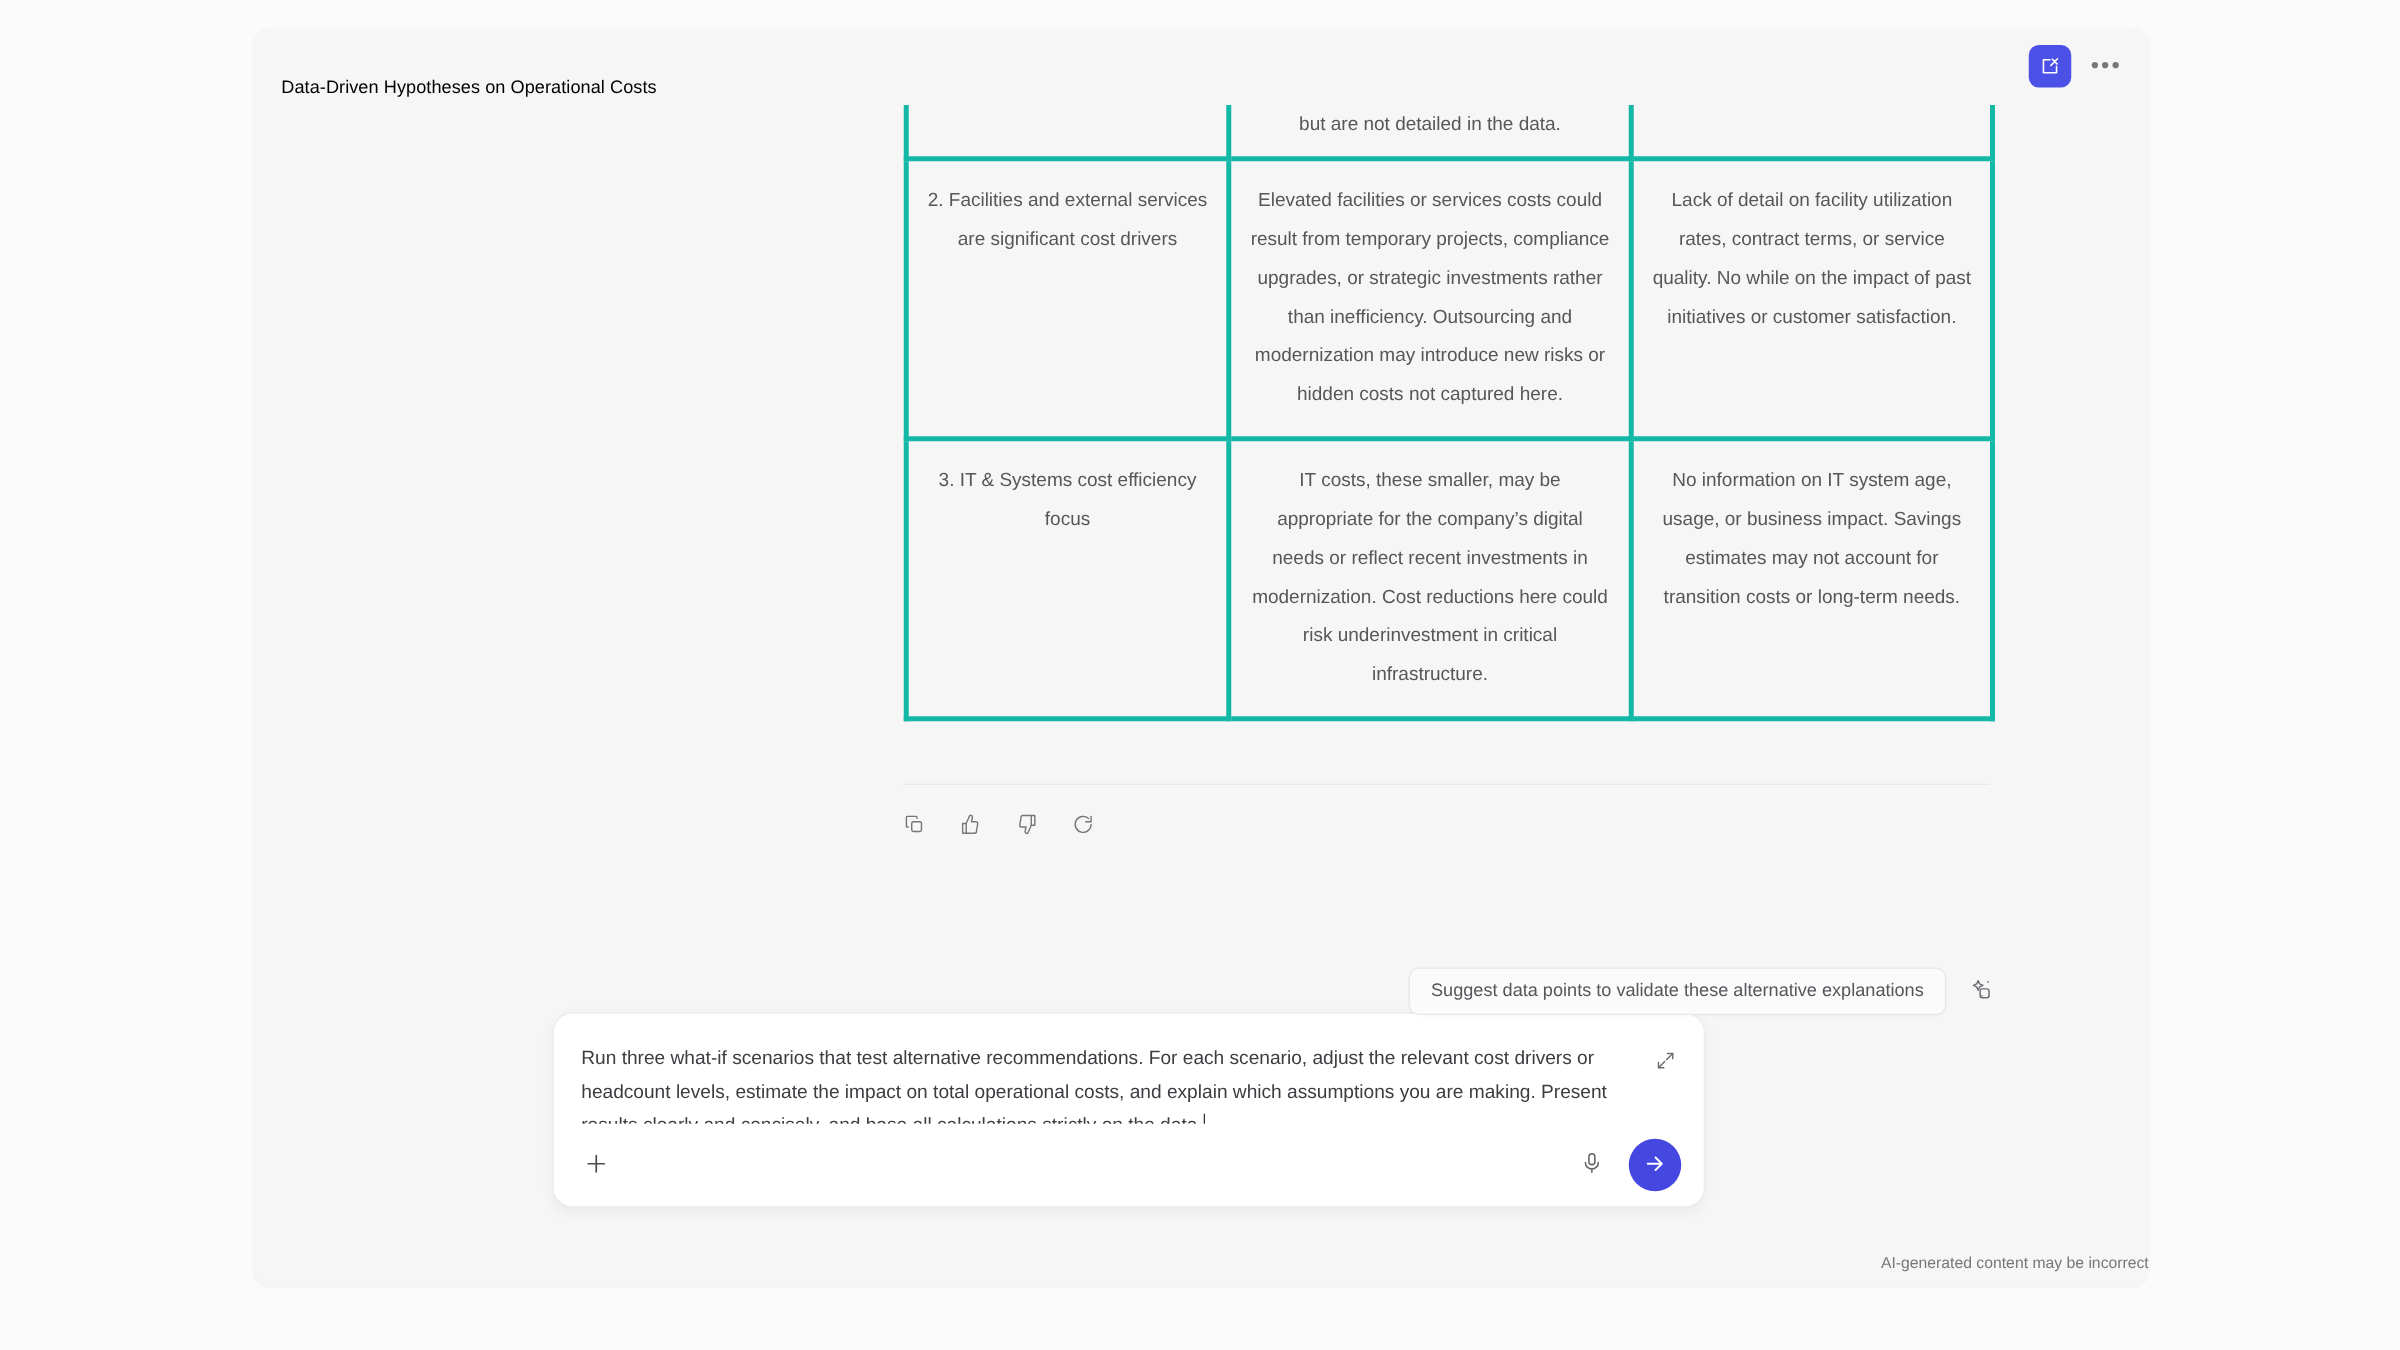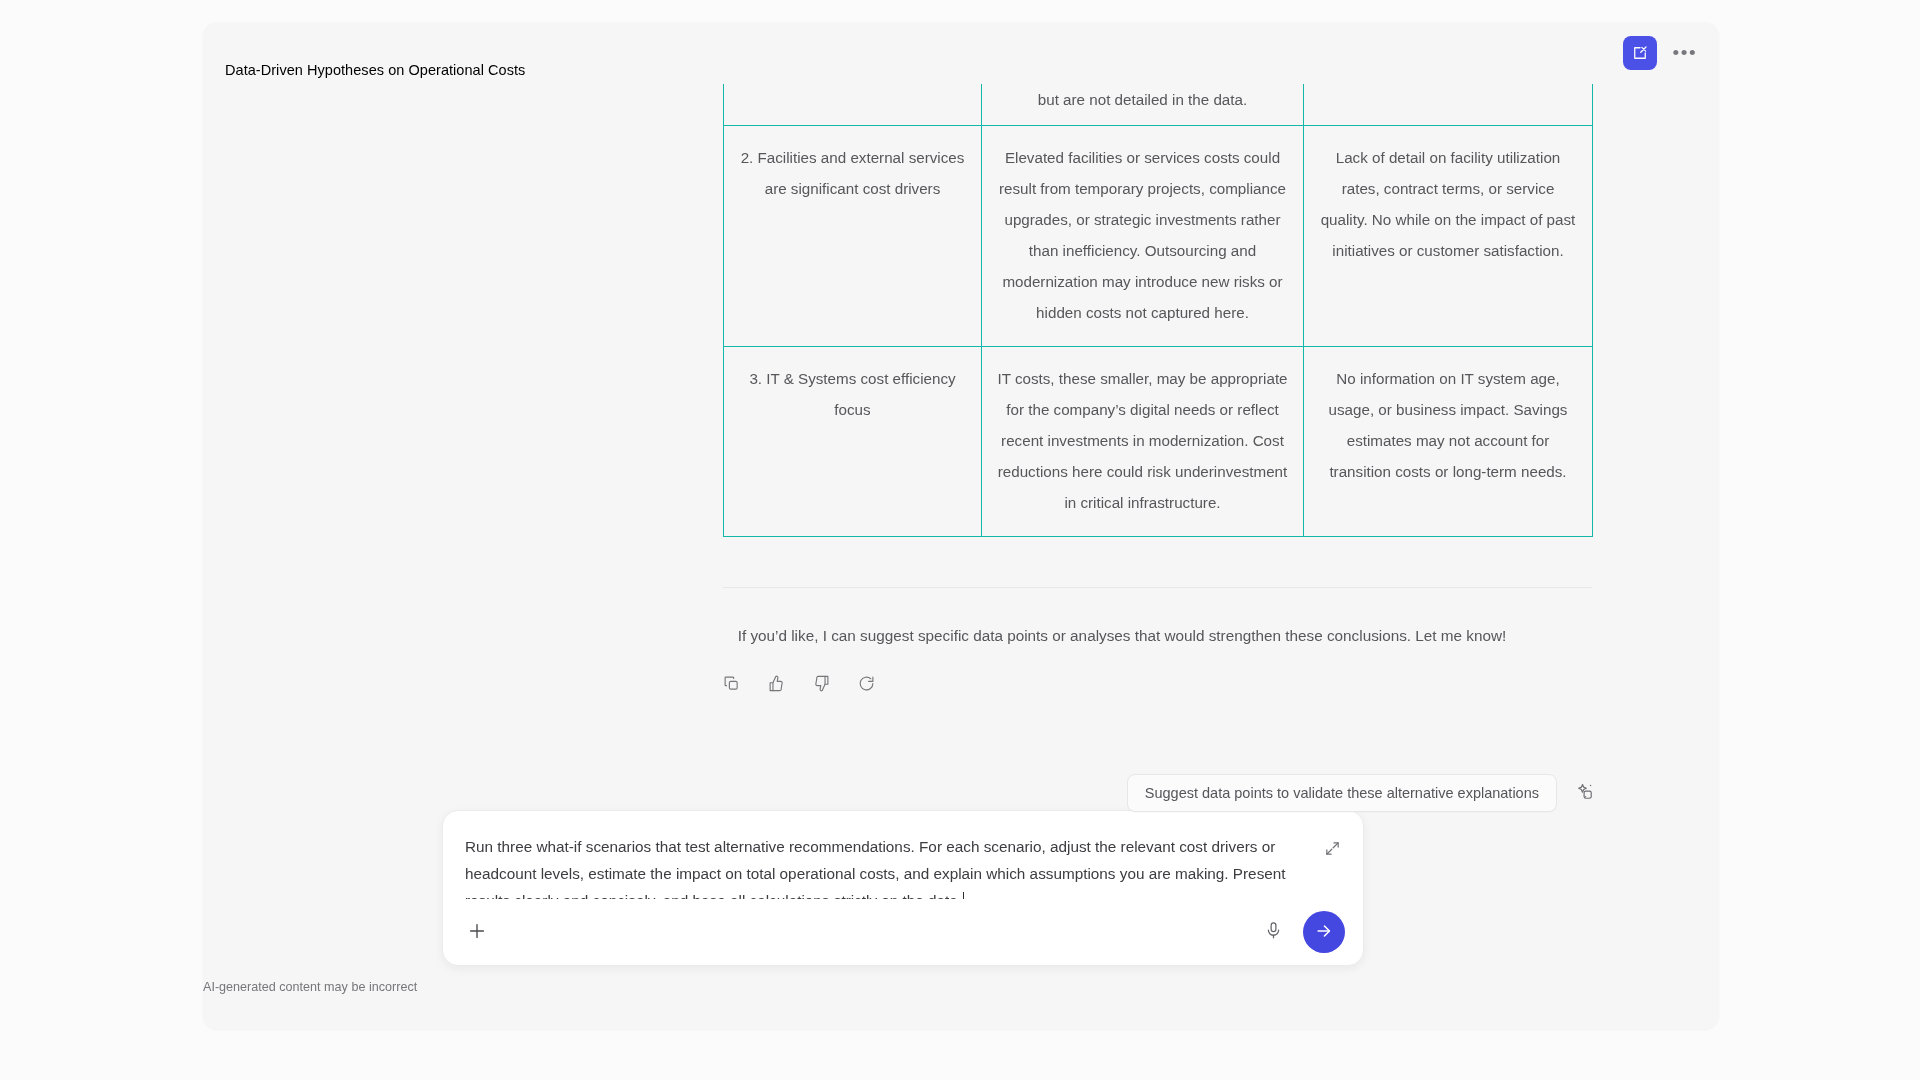--- a/index.html
+++ b/index.html
@@ -102,21 +102,21 @@
 
   
   table.hyp-table {
     border-collapse: collapse;
     width: 869px;
     margin-left: 225px;
     table-layout: fixed;
     background: transparent;
   }
   table.hyp-table td {
-    border: 1px solid #14b8a6;
+    border: 4px solid #14b8a6;
     vertical-align: top;
     padding: 16px 14px 18px 14px;
     font-size: 15.2px;
     line-height: 31px;
     color: #57575b;
   }
   td.col-1 { width: 258px; }
   td.col-2 { width: 322px; }
   td.col-3 { width: 289px; }
 
@@ -283,23 +283,23 @@
     border: none;
     display: flex;
     align-items: center;
     justify-content: center;
     cursor: pointer;
   }
 
   .disclaimer {
     position: absolute;
     left: 0;
-    bottom: 35px;
+    bottom: 12px;
     width: 100%;
-    text-align: left;
+    text-align: right;
     font-size: 12.6px;
     color: #76767b;
   }
 </style>
 </head>
 <body>
 
 <div class="app-card">
 
   <div class="card-header">
@@ -338,21 +338,20 @@
           <tr>
             <td class="col-1">3. IT &amp; Systems cost efficiency focus</td>
             <td class="col-2">IT costs, these smaller, may be appropriate for the company’s digital needs or reflect recent investments in modernization. Cost reductions here could risk underinvestment in critical infrastructure.</td>
             <td class="col-3">No information on IT system age, usage, or business impact. Savings estimates may not account for transition costs or long-term needs.</td>
           </tr>
         </tbody>
       </table>
 
       <div class="hr-sep"></div>
 
-      <div class="closing-para">If you’d like, I can suggest specific data points or analyses that would strengthen these conclusions. Let me know!</div>
 
       <div class="msg-actions">
         <span class="act">
           <svg width="17" height="17" viewBox="0 0 24 24" fill="none" stroke="currentColor" stroke-width="1.6" stroke-linecap="round" stroke-linejoin="round">
             <rect x="9" y="9" width="11" height="11" rx="2"></rect>
             <path d="M5 15H4a1 1 0 0 1-1-1V4a1 1 0 0 1 1-1h10a1 1 0 0 1 1 1v1"></path>
           </svg>
         </span>
         <span class="act">
           <svg width="17" height="17" viewBox="0 0 24 24" fill="none" stroke="currentColor" stroke-width="1.6" stroke-linecap="round" stroke-linejoin="round">

